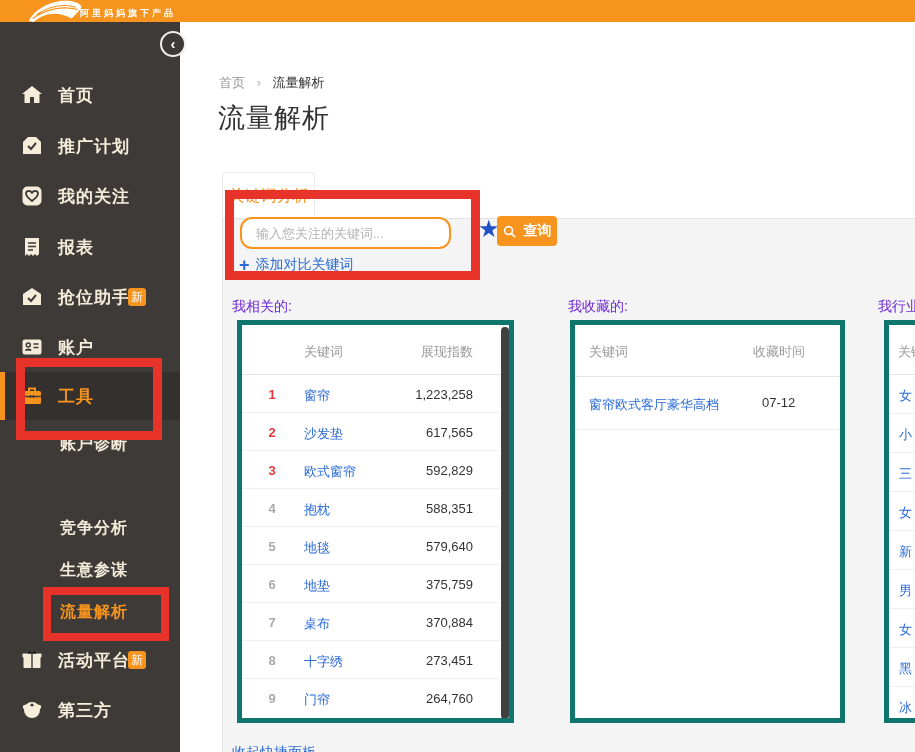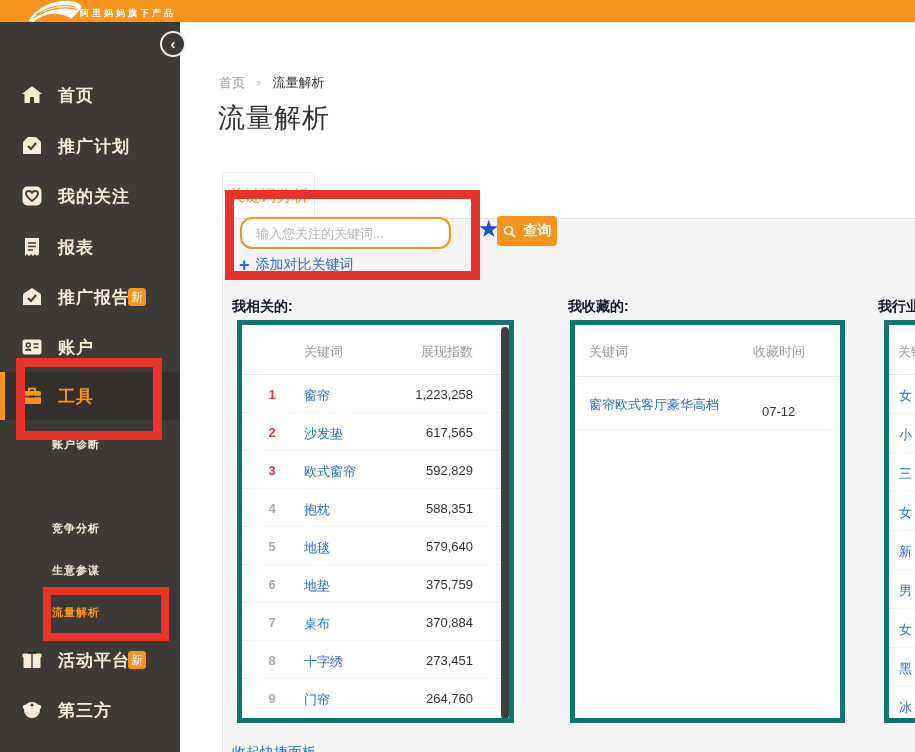--- a/index.html
+++ b/index.html
@@ -16,21 +16,21 @@
   .sidebar { position:absolute; left:0; top:22px; width:180px; height:730px; background:#3d3a37; }
   .nav-item { position:absolute; left:0; width:180px; height:50px; display:flex; align-items:center; cursor:pointer; }
   .nav-item .ico { position:absolute; left:20px; width:24px; height:24px; }
   .nav-item .lbl { position:absolute; left:58px; font-size:17px; font-weight:bold; color:#f6ecda; letter-spacing:1px; }
   .nav-item.active { background:#34302d; }
   .nav-item.active .lbl { color:#f7941d;text-align:center; }
   .active-bar { position:absolute; left:0; width:5px; background:#f7941d; }
   .badge { position:absolute; left:128px; top:50%; margin-top:-9px; min-width:18px; height:18px; line-height:18px;
     background:#f7941d; color:#fff; font-size:12px; text-align:center; border-radius:3px; padding:0 1px; }
   .sub-item { position:absolute; left:0; width:180px; height:28px; display:flex; align-items:center; cursor:pointer; }
-  .sub-item .lbl { position:absolute; left:52px; font-size:11px; font-weight:bold; color:#f3ead9; letter-spacing:1px; }
+  .sub-item .lbl { position:absolute; left:60px; font-size:16px; font-weight:bold; color:#f3ead9; letter-spacing:1px; }
   .sub-item.active .lbl { color:#f7941d; }
   .collapse-btn { position:absolute; left:160px; top:31px; width:26px; height:26px; border-radius:50%;
     background:#3d3a37; border:2px solid #efefef; color:#fff; font-size:15px; font-weight:bold;
     text-align:center; line-height:21px; cursor:pointer; z-index:6; }
 
   
   .main-bg { position:absolute; left:180px; top:22px; width:735px; height:730px; background:#fff; }
   .breadcrumb { position:absolute; left:219px; top:74px; font-size:13px; color:#999; }
   .breadcrumb .sep { color:#c8c8c8; margin:0 8px; font-weight:bold; }
   .breadcrumb .cur { color:#333; }
@@ -49,37 +49,37 @@
   .kw-input::placeholder { color:#b3b3b3; }
   .star { position:absolute; left:478px; top:215px; font-size:24px; color:#2050c8; z-index:3; cursor:pointer; }
   .query-btn { position:absolute; left:497px; top:216px; width:60px; height:30px; background:#f7941d; border:none;
     border-radius:4px; color:#fff; font-size:14px; font-weight:bold; cursor:pointer; z-index:3;
     display:flex; align-items:center; justify-content:center; gap:8px;
     font-family:"Liberation Sans","DejaVu Sans",sans-serif; }
   .add-link { position:absolute; left:239px; top:256px; color:#2a6ad9; font-size:14px; cursor:pointer; z-index:3;
     display:flex; align-items:center; gap:6px; }
   .add-link .plus { font-size:18px; font-weight:bold; line-height:14px; }
 
-  .panel-label { position:absolute; font-size:14px; font-weight:bold; color:#0f172a; z-index:2; }
+  .panel-label { position:absolute; font-size:14px; font-weight:normal; color:#6d28d9; z-index:2; }
   .tbl { position:absolute; top:320px; height:403px; background:#fff; border:5px solid #0f766e; z-index:2; overflow:hidden; }
   .t-head { position:relative; height:50px; border-bottom:1px solid #e6e6e6; }
   .t-head span { position:absolute; top:18px; font-size:13px; color:#999; }
   .t-row { position:relative; height:38px; border-bottom:1px solid #f0f0f0; }
   .t-row .rank { position:absolute; left:18px; top:12px; width:24px; text-align:center; font-size:13px; font-weight:bold; color:#aaa; }
   .t-row .rank.hot { color:#e4393c; }
   .t-row .kw { position:absolute; left:62px; top:12px; font-size:13px; color:#2a6ad9; cursor:pointer; }
   .t-row .val { position:absolute; right:36px; top:12px; font-size:13px; color:#333; }
   .scrollbar { position:absolute; right:0; top:0; width:8px; height:100%; background:#f7f7f7; }
   .scroll-thumb { position:absolute; right:0; top:2px; width:8px; height:392px; background:#404040; border-radius:4px; }
 
   .tbl2 .t-head { height:52px; }
   .tbl2 .t-head .c1 { left:14px; } .tbl2 .t-head .c2 { left:178px; }
   .tbl2 .t-row { height:53px; }
   .tbl2 .t-row .kw { left:14px; top:19px; }
-  .tbl2 .t-row .val { left:187px; right:auto; top:27px; }
+  .tbl2 .t-row .val { left:187px; right:auto; top:18px; }
 
   .tbl3 .t-head span { left:9px; }
   .tbl3 .t-row { height:39px; }
   .tbl3 .t-row .kw { left:10px; }
 
   .footer-link { position:absolute; left:232px; top:744px; font-size:14px; color:#2a6ad9; cursor:pointer; z-index:2; }
 
   
   .annot { position:absolute; border:9px solid #e8332b; background:transparent; z-index:50; pointer-events:none; }
   .annot.r1 { left:225px; top:190px; width:255px; height:90px; }
@@ -130,21 +130,21 @@
         <path stroke="#3d3a37" stroke-width="1.6" d="M8 8 L16 8 M8 11.5 L16 11.5 M8 15 L13 15"></path>
       </svg>
       <span class="lbl">报表</span>
     </div>
 
     <div class="nav-item" style="top:250px">
       <svg class="ico" viewBox="0 0 24 24">
         <path fill="#f6ecda" d="M3 9 L12 3 L21 9 L21 20 L3 20 Z"></path>
         <path stroke="#3d3a37" stroke-width="2" fill="none" d="M8 13 L11 16 L16 10"></path>
       </svg>
-      <span class="lbl">推广报告</span>
+      <span class="lbl">抢位助手</span>
       <span class="badge">新</span>
     </div>
 
     <div class="nav-item" style="top:300px">
       <svg class="ico" viewBox="0 0 24 24">
         <rect x="2.5" y="4.5" width="19" height="15" rx="2.5" fill="#f6ecda"></rect>
         <circle cx="8.3" cy="10" r="2" fill="none" stroke="#3d3a37" stroke-width="1.5"></circle>
         <path stroke="#3d3a37" stroke-width="1.5" d="M5.5 15.5 C6 13.8 10.6 13.8 11.1 15.5 M13.5 9 L18.5 9 M13.5 12.5 L18.5 12.5"></path>
       </svg>
       <span class="lbl">账户</span>

